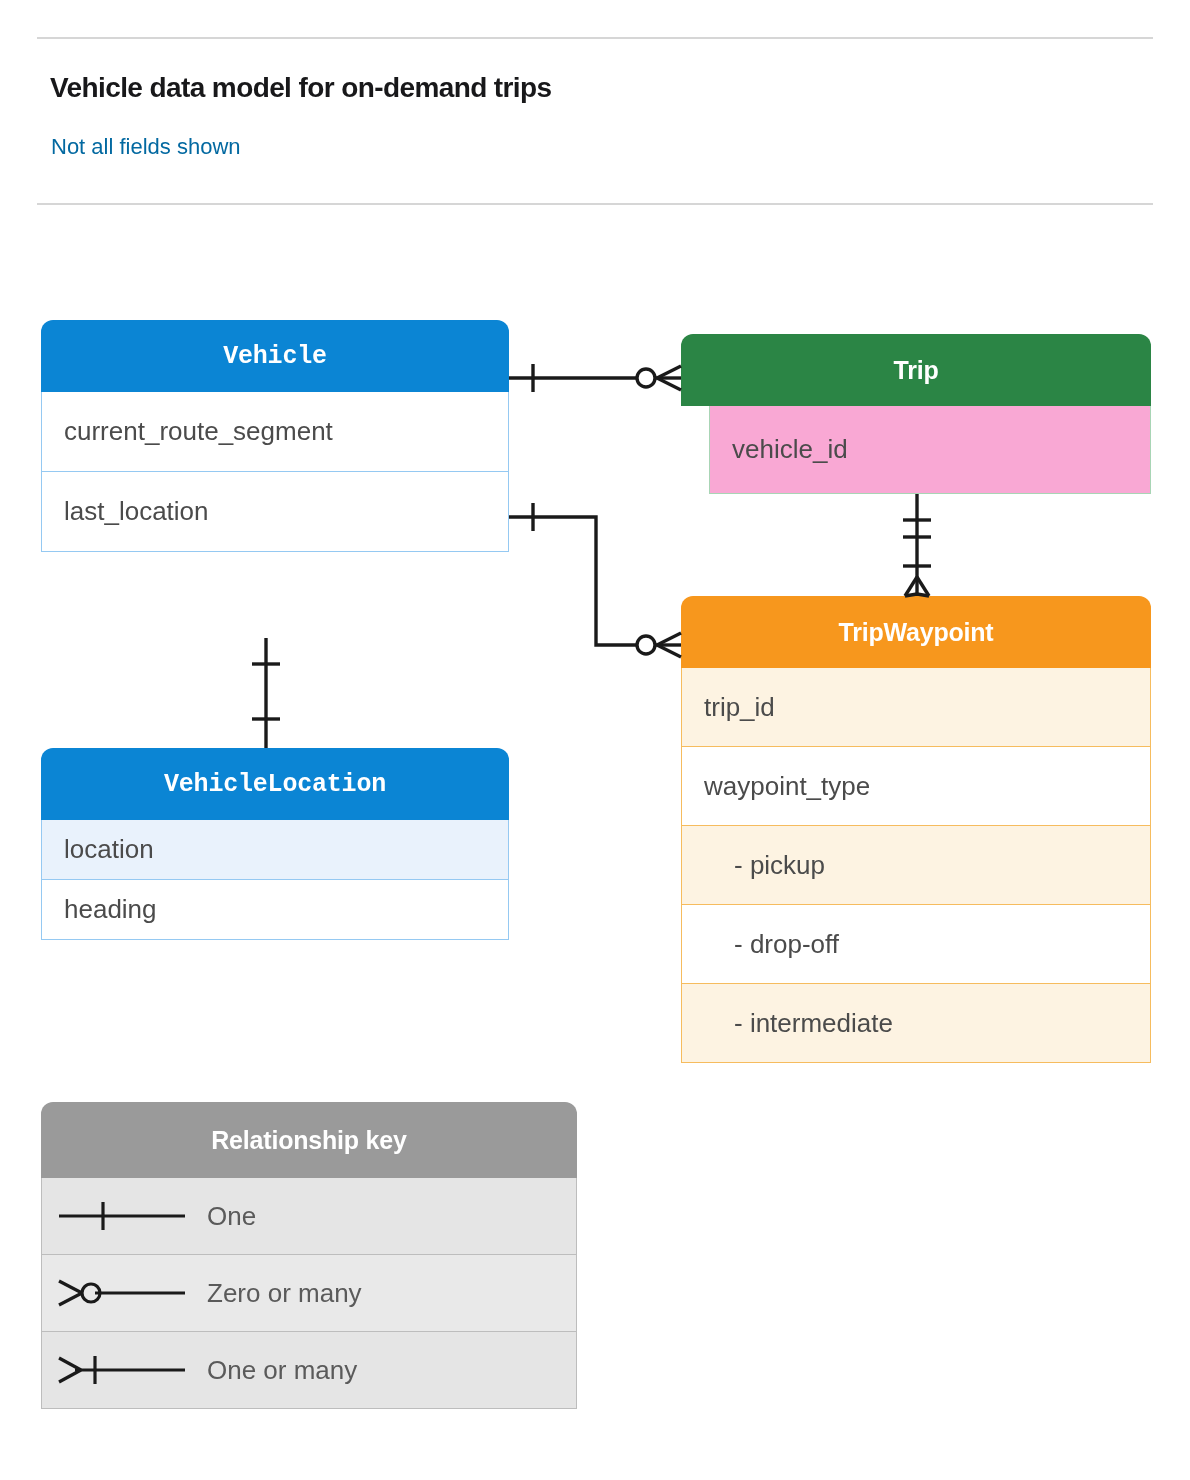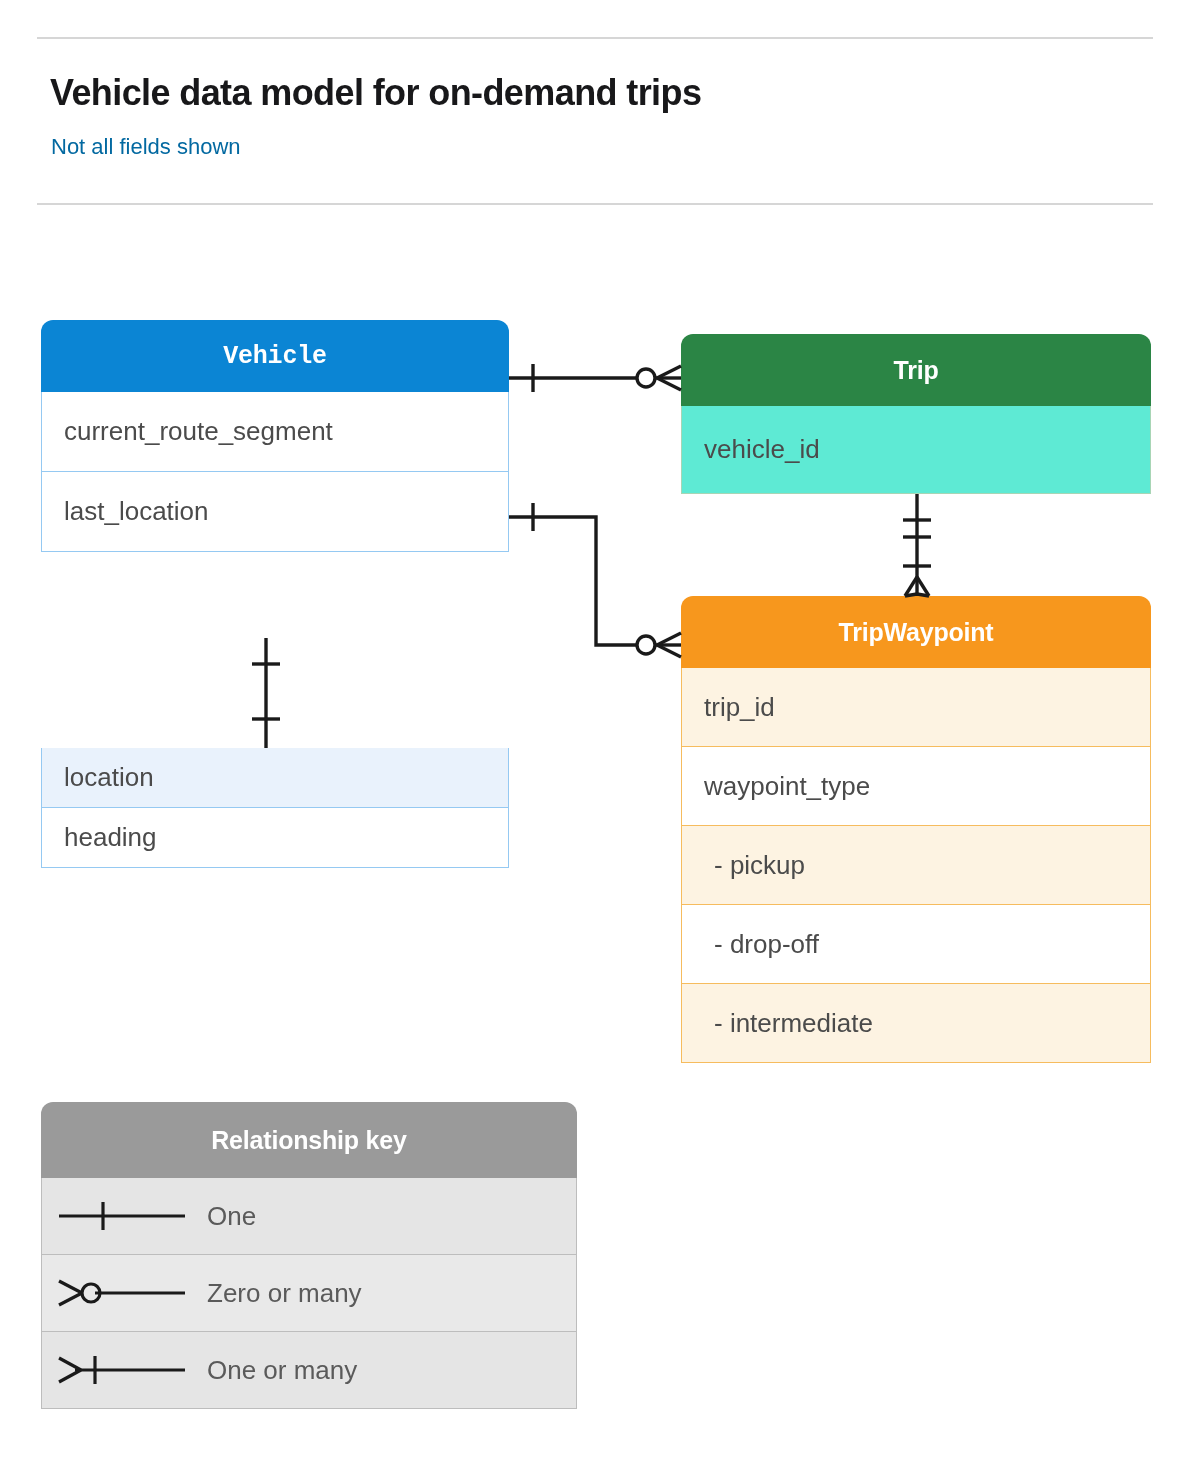--- a/index.html
+++ b/index.html
@@ -23,21 +23,21 @@
     height: 2px;
     background: #d6d6d6;
   }
   #rule-top  { top: 37px; }
   #rule-bot  { top: 203px; }
 
   #page-title {
     position: absolute;
     left: 50px;
     top: 72px;
-    font-size: 36px;
+    font-size: 28px;
     font-weight: bold;
     color: #18181a;
     letter-spacing: -0.6px;
     white-space: nowrap;
   }
   #page-subtitle {
     position: absolute;
     left: 51px;
     top: 134px;
     font-size: 22px;
@@ -64,32 +64,32 @@
   .entity-row {
     box-sizing: border-box;
     display: flex;
     align-items: center;
     font-size: 26px;
     color: #4b4b4b;
     padding-left: 22px;
     border-style: solid;
     border-width: 0 1.5px 1.5px 1.5px;
   }
-  .entity-row.sub { padding-left: 32px; }
+  .entity-row.sub { padding-left: 52px; }
 
   
   .theme-blue .entity-header { background: #0b85d4; font-family: Liberation Mono, monospace; }
   .theme-blue .entity-row { border-color: #95c9f2; }
   .theme-blue .entity-row.alt { background: #e9f2fc; }
   .theme-blue .entity-row.plain { background: #ffffff; }
 
   
   .theme-green .entity-header { background: #2b8545; }
   .theme-green .entity-row { border-color: #a8d5b5; }
-  .theme-green .entity-row.alt { background: #5eead4; }
+  .theme-green .entity-row.alt { background: #f9a8d4; margin-left: 28px; }
 
   
   .theme-orange .entity-header { background: #f7971d; }
   .theme-orange .entity-row { border-color: #f6bc5e; }
   .theme-orange .entity-row.alt { background: #fdf3e2; }
   .theme-orange .entity-row.plain { background: #ffffff; }
 
   
   .theme-gray .entity-header { background: #9a9a9a; }
 
@@ -167,20 +167,21 @@
 <div class="entity theme-orange" id="entity-tripwaypoint">
   <div class="entity-header">TripWaypoint</div>
   <div class="entity-row alt">trip_id</div>
   <div class="entity-row plain">waypoint_type</div>
   <div class="entity-row alt sub">-  pickup</div>
   <div class="entity-row plain sub">-  drop-off</div>
   <div class="entity-row alt sub">-  intermediate</div>
 </div>
 
 <div class="entity theme-blue" id="entity-vehiclelocation">
+  <div class="entity-header">VehicleLocation</div>
   <div class="entity-row alt">location</div>
   <div class="entity-row plain">heading</div>
 </div>
 
 <div class="entity theme-gray" id="legend">
   <div class="entity-header">Relationship key</div>
 
 
   <div class="legend-row plain">
     <span class="legend-glyph">

